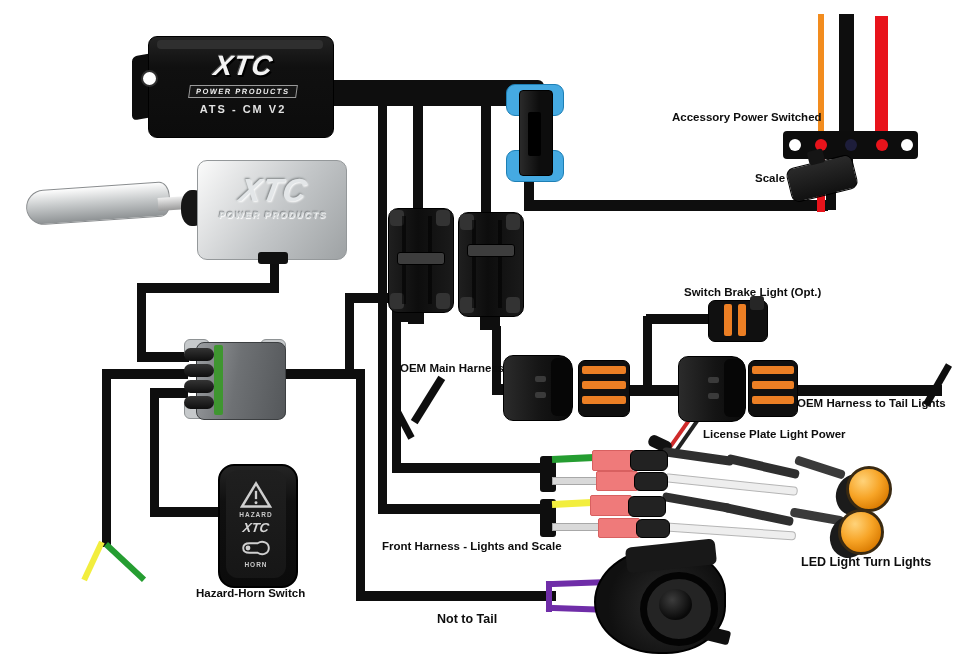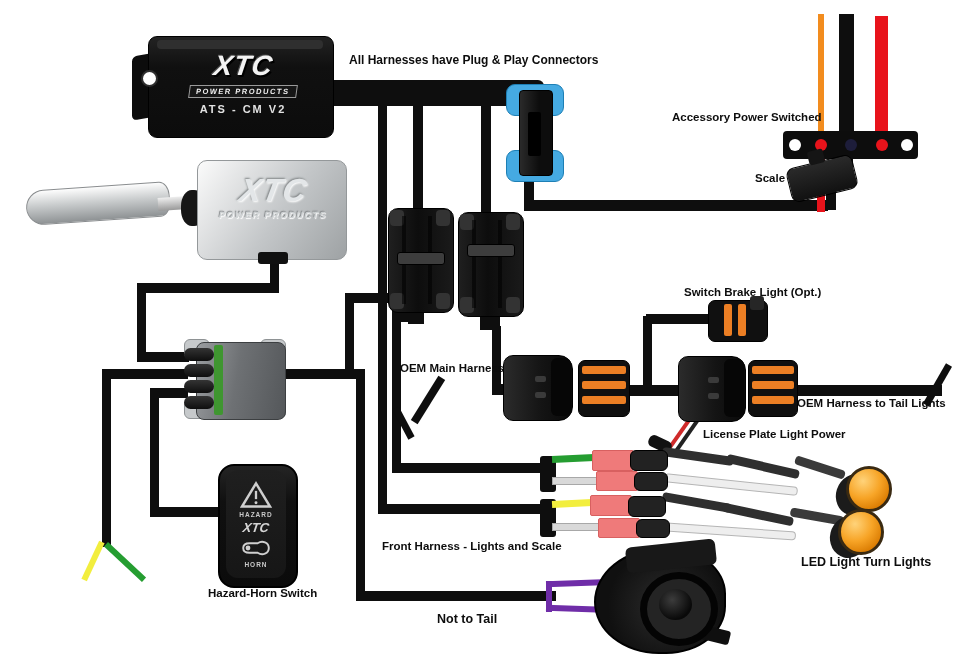--- a/index.html
+++ b/index.html
@@ -297,25 +297,24 @@
   <div class="abs led-wire" style="left:790px;top:512px;width:54px;height:9px;transform:rotate(10deg);"></div>
   <div class="abs led-grommet" style="left:830px;top:516px;transform:rotate(14deg);"></div>
   <div class="abs led-lens" style="left:838px;top:509px;"></div>
 
   <div class="abs horn-body"></div>
   <div class="abs horn-top"></div>
   <div class="abs horn-ring"></div>
   <div class="abs horn-dome"></div>
   <div class="abs horn-tab"></div>
 
-  <div class="lbl" style="left:349px;top:53px;font-size:12px;">All Harnesses have Plug &amp; Play Connectors</div>
   <div class="lbl" style="left:672px;top:111px;">Accessory Power Switched</div>
   <div class="lbl" style="left:755px;top:172px;">Scale</div>
   <div class="lbl" style="left:684px;top:286px;">Switch Brake Light (Opt.)</div>
   <div class="lbl" style="left:400px;top:362px;">OEM Main Harness</div>
   <div class="lbl" style="left:797px;top:397px;">OEM Harness to Tail Lights</div>
   <div class="lbl" style="left:703px;top:428px;">License Plate Light Power</div>
   <div class="lbl" style="left:382px;top:540px;">Front Harness - Lights and Scale</div>
   <div class="lbl" style="left:801px;top:555px;font-size:12.5px;">LED Light Turn Lights</div>
   <div class="lbl" style="left:437px;top:612px;font-size:12.5px;">Not to Tail</div>
-  <div class="lbl" style="left:196px;top:587px;margin-left:12px;">Hazard-Horn Switch</div>
+  <div class="lbl" style="left:196px;top:587px;">Hazard-Horn Switch</div>
 
 </div>
 
 </body></html>

